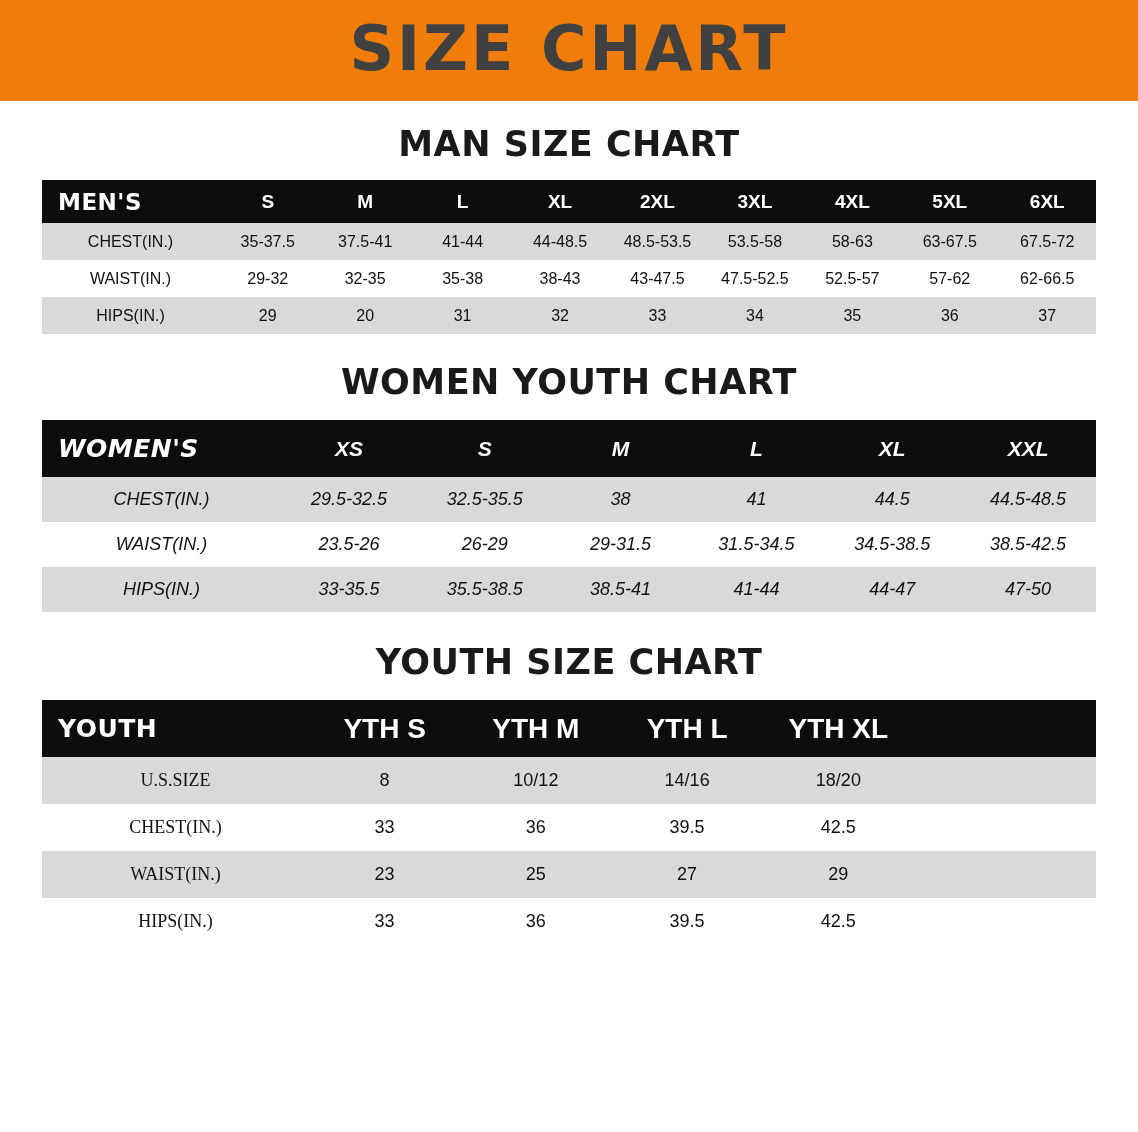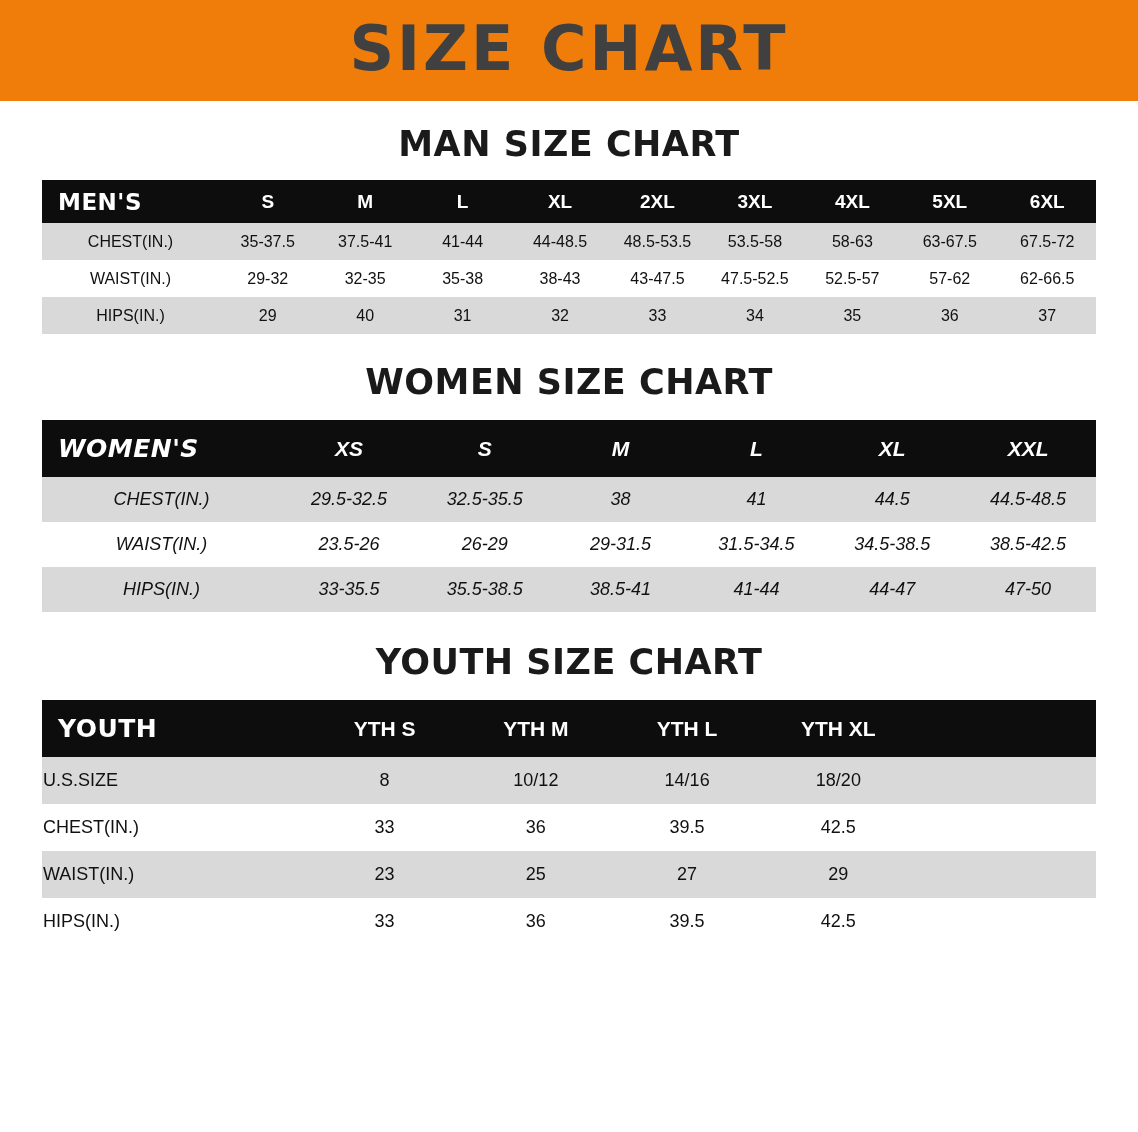--- a/index.html
+++ b/index.html
@@ -92,24 +92,24 @@
   .men td { height: 35px; font-size: 16px; }
   .men td.rowlabel { font-size: 16px; text-align: center; }
 
   
   .women thead th { height: 55px; font-size: 21px; }
   .women thead th.rowlabel { font-size: 25px; }
   .women td { height: 43px; font-size: 18px; }
   .women td.rowlabel { font-size: 18px; text-align: center; }
 
   
-  .youth thead th { height: 55px; font-size: 21px; }
+  .youth thead th { height: 55px; font-size: 28px; }
   .youth thead th.rowlabel { font-size: 25px; }
   .youth td { height: 45px; font-size: 18px; }
-  .youth td.rowlabel { font-size: 18px; text-align: left; }
+  .youth td.rowlabel { font-size: 18px; text-align: center; font-family: Liberation Serif, serif; }
 
   
   .note {
     margin: 14px 38px 0 38px;
     color: #b22222;
     font-family: "DejaVu Sans", sans-serif;
     font-size: 25px;
     line-height: 1.33;
     text-align: left;
   }
@@ -163,34 +163,34 @@
           <td>38-43</td>
           <td>43-47.5</td>
           <td>47.5-52.5</td>
           <td>52.5-57</td>
           <td>57-62</td>
           <td>62-66.5</td>
         </tr>
         <tr class="shade">
           <td class="rowlabel">HIPS(IN.)</td>
           <td>29</td>
-          <td>40</td>
+          <td>20</td>
           <td>31</td>
           <td>32</td>
           <td>33</td>
           <td>34</td>
           <td>35</td>
           <td>36</td>
           <td>37</td>
         </tr>
       </tbody>
     </table>
   </div>
 
-  <div class="section-title title-women">WOMEN SIZE CHART</div>
+  <div class="section-title title-women">WOMEN YOUTH CHART</div>
 
   <div class="table-wrap" style="margin-top:18px;font-style:italic;">
     <table class="size women">
       <thead>
         <tr>
           <th class="rowlabel" style="width:222px;">WOMEN'S</th>
           <th>XS</th>
           <th>S</th>
           <th>M</th>
           <th>L</th>

